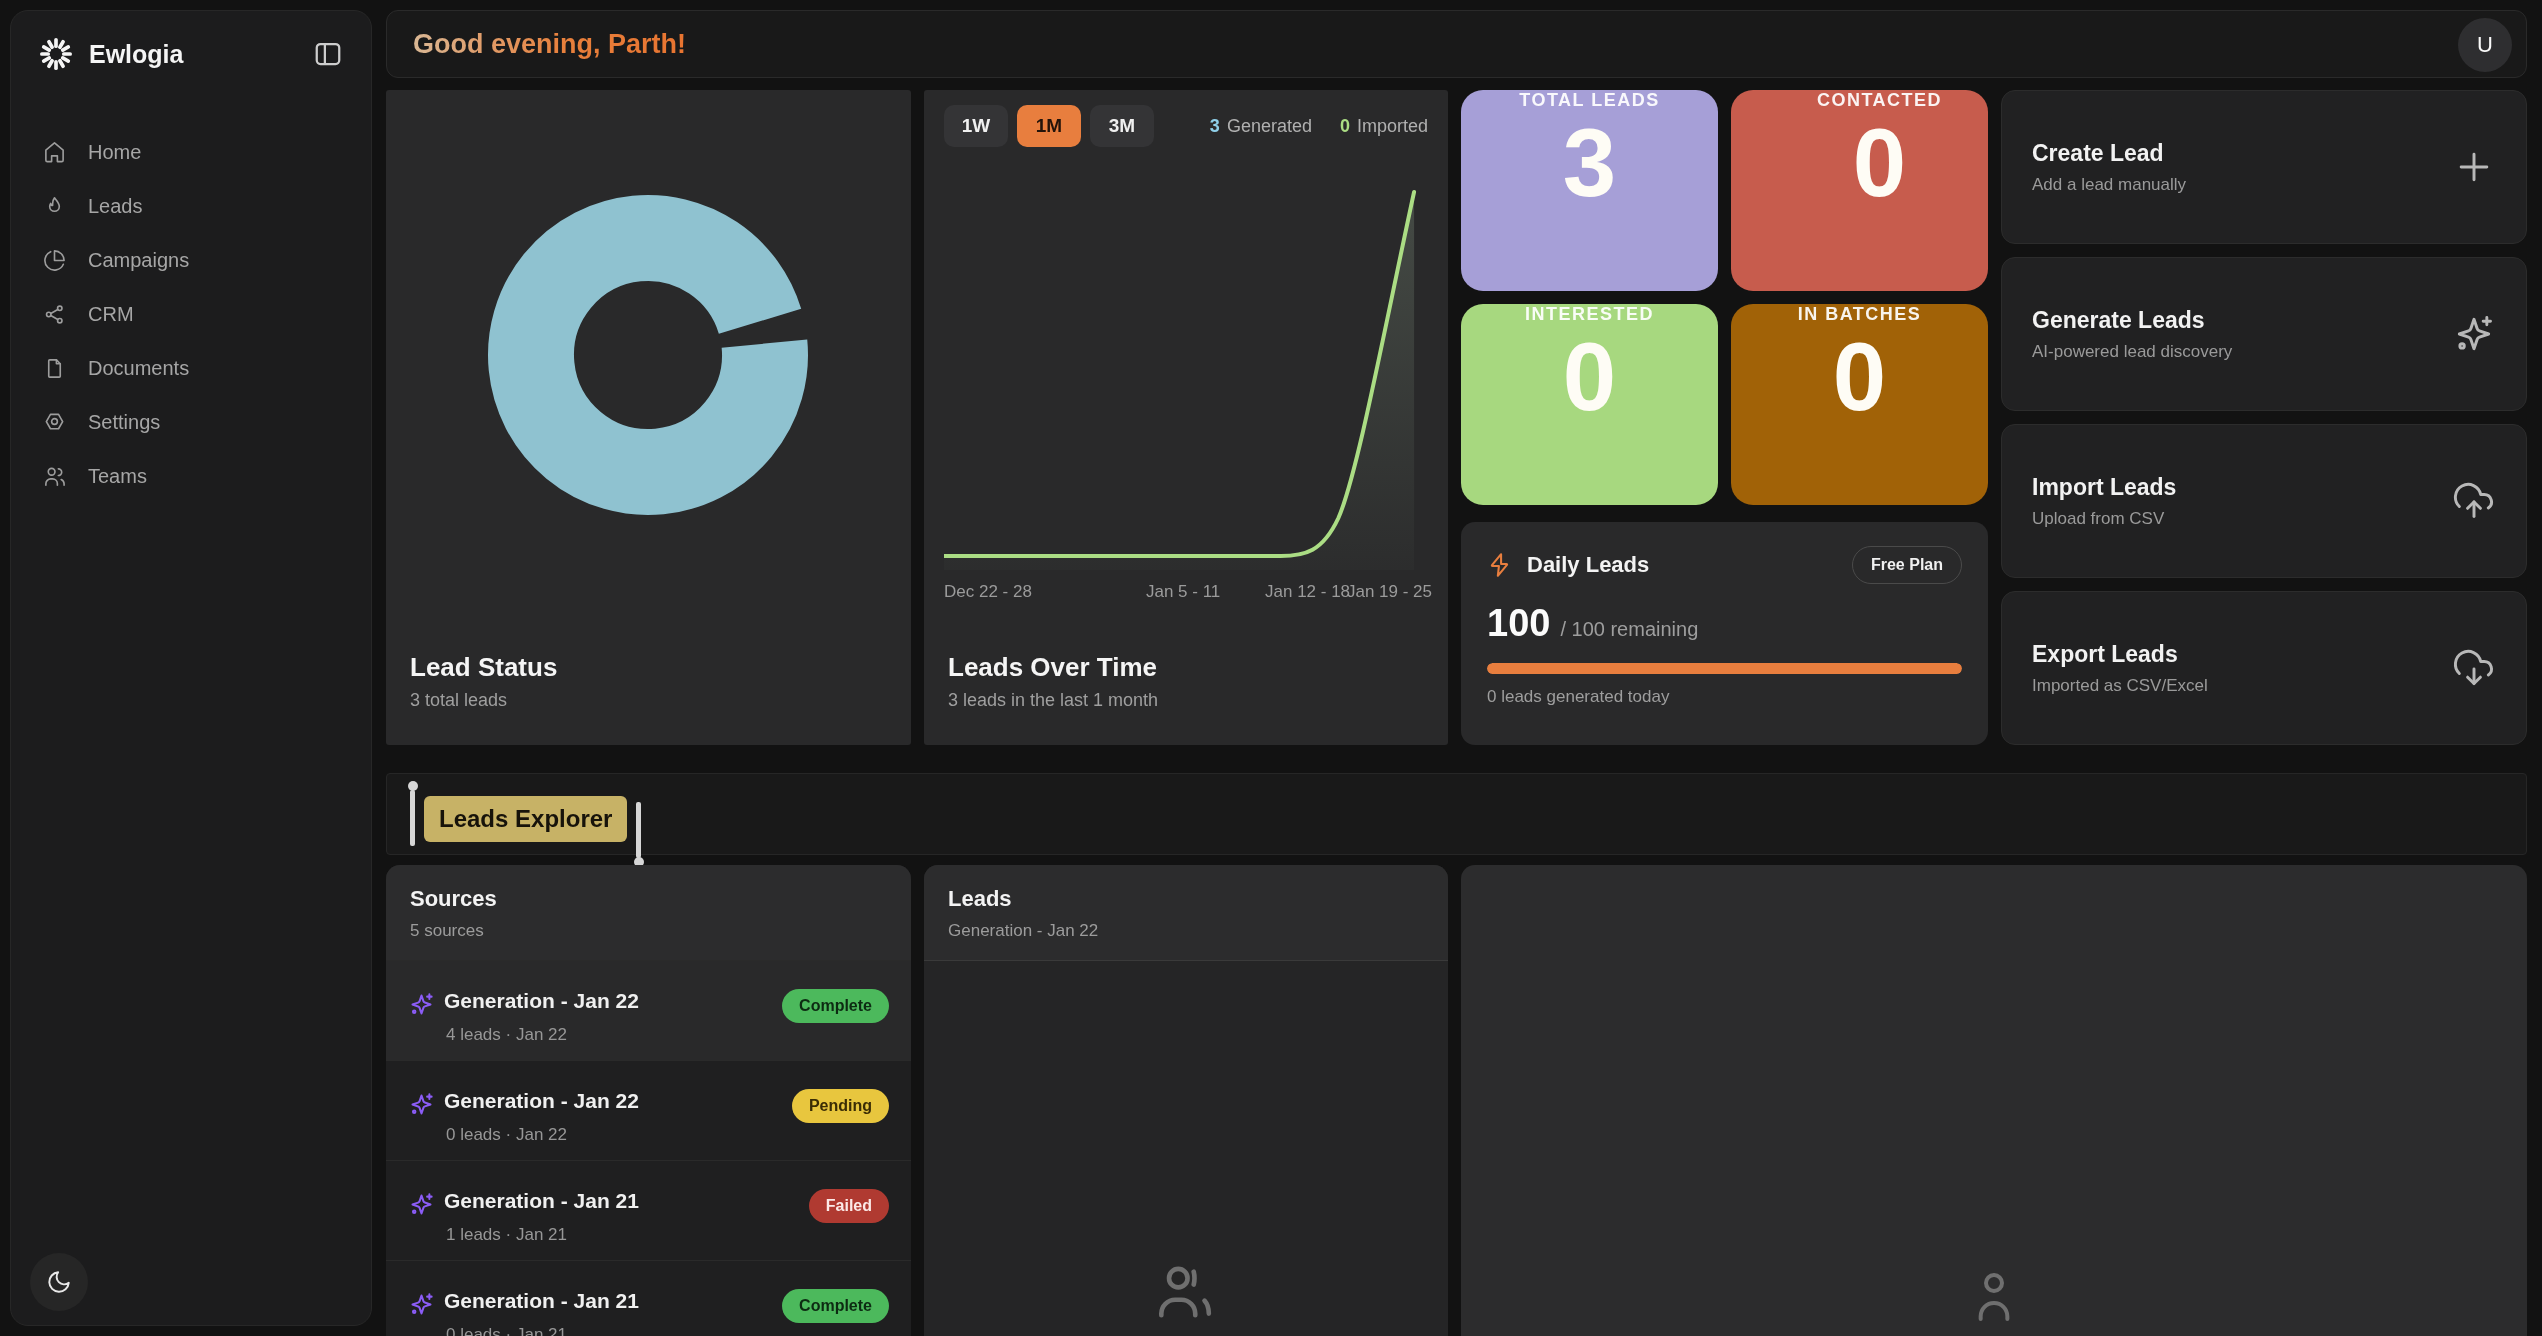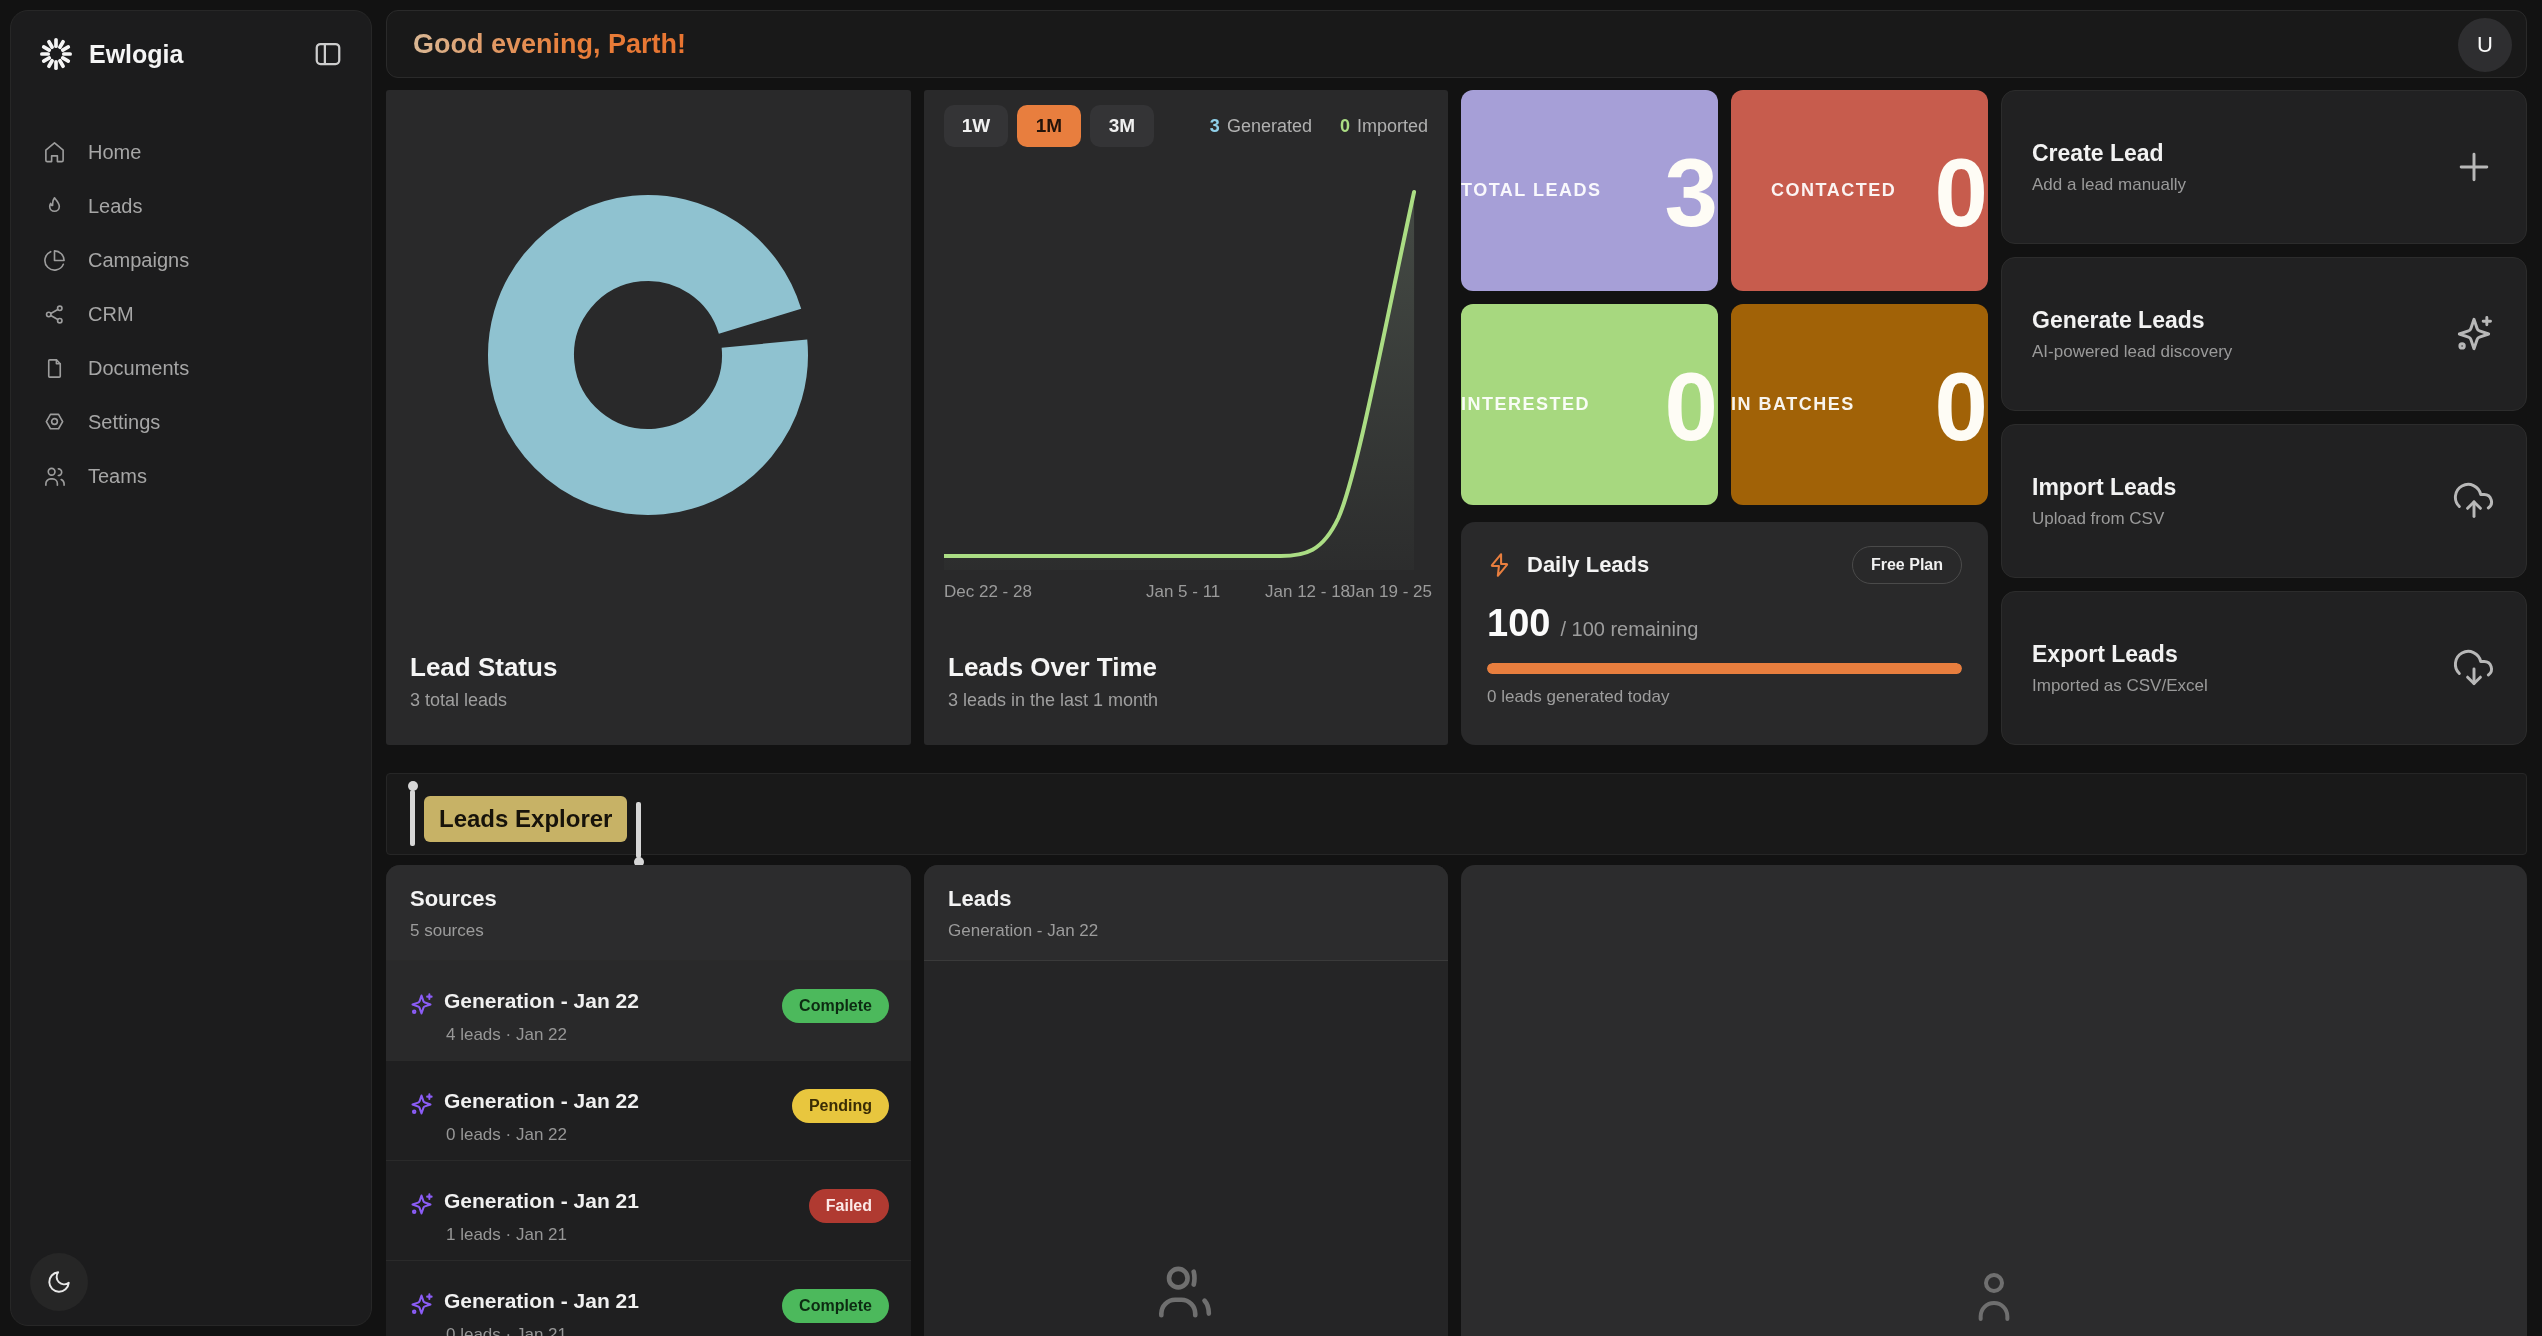--- a/index.html
+++ b/index.html
@@ -50,21 +50,21 @@
   .legend b { font-weight:bold; margin-right:7px; }
   .cnt-gen { color:#8fcfe8; } .cnt-imp { color:#abdd84; }
   .chart-area { position:absolute; left:20px; right:16px; top:78px; height:402px; }
   .x-labels { position:absolute; left:20px; right:16px; top:492px; height:22px; font-size:17px; color:#9b9b9b; }
   .x-labels span { position:absolute; white-space:nowrap; }
   .xt0 { left:0; } .xt1 { left:49%; transform:translateX(-50%); } .xt2 { left:74.5%; transform:translateX(-50%); } .xt3 { right:0; }
 
   
   .stats-col { display:flex; flex-direction:column; }
   .stats-grid { display:grid; grid-template-columns:1fr 1fr; grid-template-rows:201px 201px; gap:13px; }
-  .stat-card { border-radius:12px; display:flex; align-items:center; justify-content:space-between; }
+  .stat-card { border-radius:22px; display:flex; flex-direction:column; align-items:center; justify-content:flex-start; }
   .stat-label { font-size:18px; font-weight:bold; letter-spacing:1.5px; color:rgba(255,255,255,0.93); }
   .stat-value { font-size:96px; font-weight:bold; color:#fefcf5; margin-top:4px; line-height:1; }
 
   .daily-card { margin-top:17px; flex:1; background:#29292a; border-radius:14px; padding:24px 26px; position:relative; }
   .daily-head { display:flex; align-items:center; gap:14px; }
   .daily-title { font-size:22px; font-weight:bold; color:#f3f3f3; }
   .plan-badge { margin-left:auto; border:1px solid #4a4a4a; border-radius:999px; padding:9px 18px;
                 font-size:16px; font-weight:bold; color:#f0f0f0; }
   .daily-counts { margin-top:18px; display:flex; align-items:baseline; gap:10px; }
   .daily-used { font-size:38px; font-weight:bold; color:#fbfbfb; }

